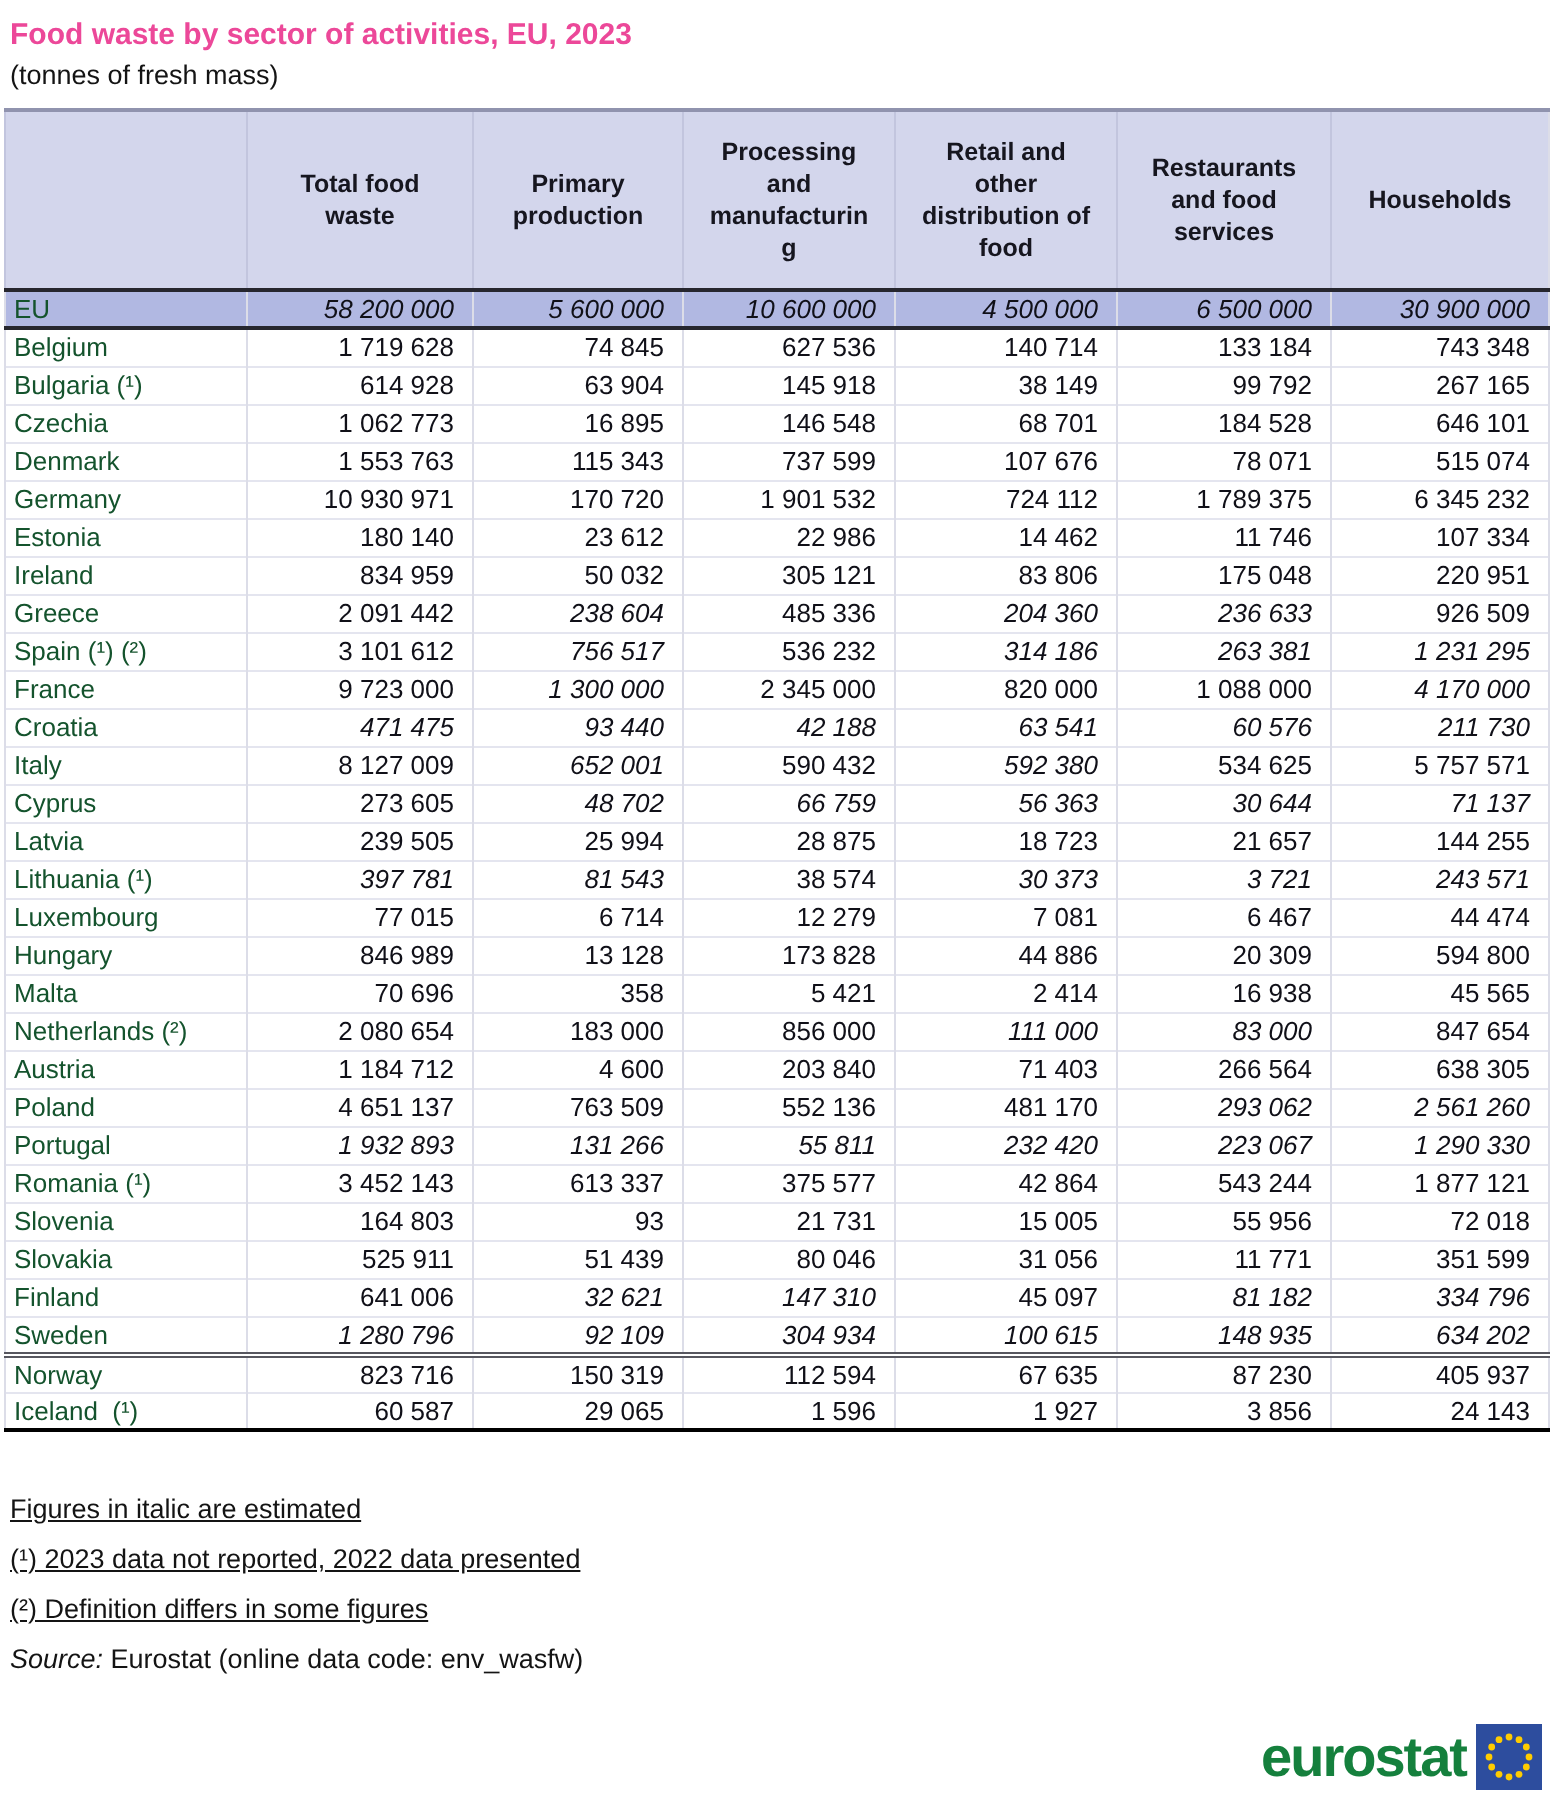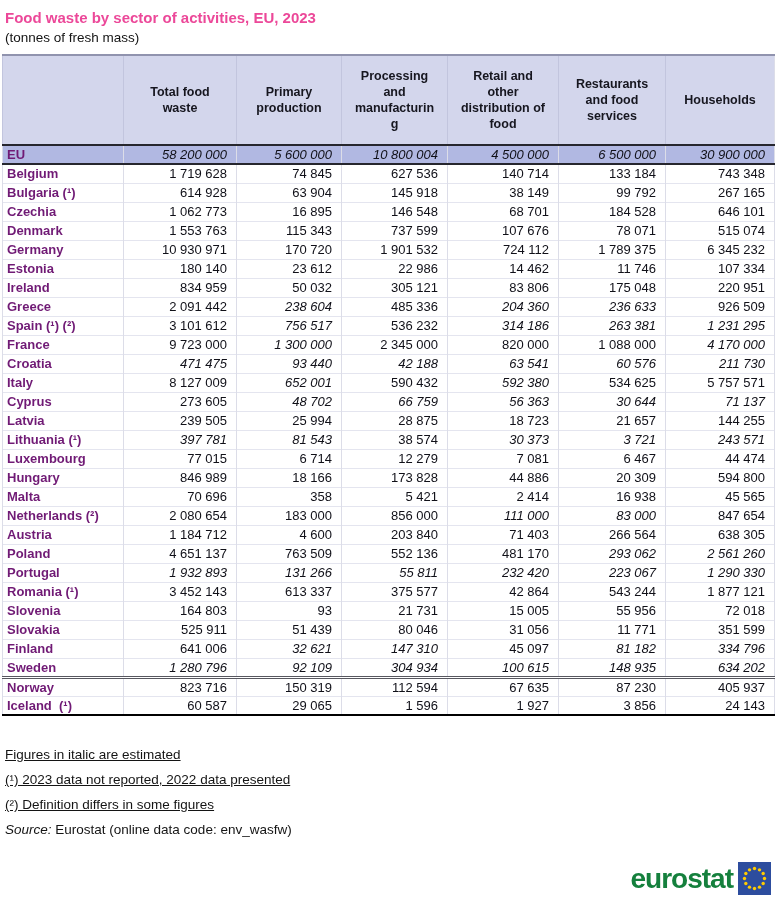--- a/index.html
+++ b/index.html
@@ -26,21 +26,21 @@
     white-space:pre-line;border-left:1px solid #c2c5de;border-top:2px solid #9093ae;
     color:#16161f;
   }
   thead th:first-child{border-left:1px solid #c2c5de;}
 
   tbody th,tbody td{
     font-size:13px;height:19px;box-sizing:border-box;padding:0 9px 0 4px;
     border-left:1px solid #dcdde8;border-top:1px solid #e4e5ef;
     white-space:pre-wrap;overflow:hidden;
   }
-  tbody th.country{text-align:left;font-weight:bold;color:#701a75;}
+  tbody th.country{text-align:left;font-weight:normal;color:#14532d;}
   tbody td.num{text-align:right;font-weight:normal;color:#101018;}
   tbody td.est{font-style:italic;}
   tbody th:first-child{border-left:1px solid #dcdde8;}
   tbody tr th:last-child,tbody tr td:last-child,thead tr th:last-child{border-right:1px solid #dcdde8;}
 
   tr.eu-row th,tr.eu-row td{
     background:var(--eu-bg,#b1b8e2);
     border-top:2px solid #26262e;border-bottom:2px solid #26262e;
   }
   tr.eu-row td.num{}
@@ -92,21 +92,21 @@
 and food
 services</th>
       <th>Households</th>
     </tr>
   </thead>
   <tbody id="table-body">
       <tr class="eu-row">
         <th class="country">EU</th>
         <td class="num est">58 200 000</td>
         <td class="num est">5 600 000</td>
-        <td class="num est">10 800 004</td>
+        <td class="num est">10 600 000</td>
         <td class="num est">4 500 000</td>
         <td class="num est">6 500 000</td>
         <td class="num est">30 900 000</td>
       </tr>
       <tr>
         <th class="country">Belgium</th>
         <td class="num">1 719 628</td>
         <td class="num">74 845</td>
         <td class="num">627 536</td>
         <td class="num">140 714</td>
@@ -244,21 +244,21 @@
         <td class="num">77 015</td>
         <td class="num">6 714</td>
         <td class="num">12 279</td>
         <td class="num">7 081</td>
         <td class="num">6 467</td>
         <td class="num">44 474</td>
       </tr>
       <tr>
         <th class="country">Hungary</th>
         <td class="num">846 989</td>
-        <td class="num">18 166</td>
+        <td class="num">13 128</td>
         <td class="num">173 828</td>
         <td class="num">44 886</td>
         <td class="num">20 309</td>
         <td class="num">594 800</td>
       </tr>
       <tr>
         <th class="country">Malta</th>
         <td class="num">70 696</td>
         <td class="num">358</td>
         <td class="num">5 421</td>

